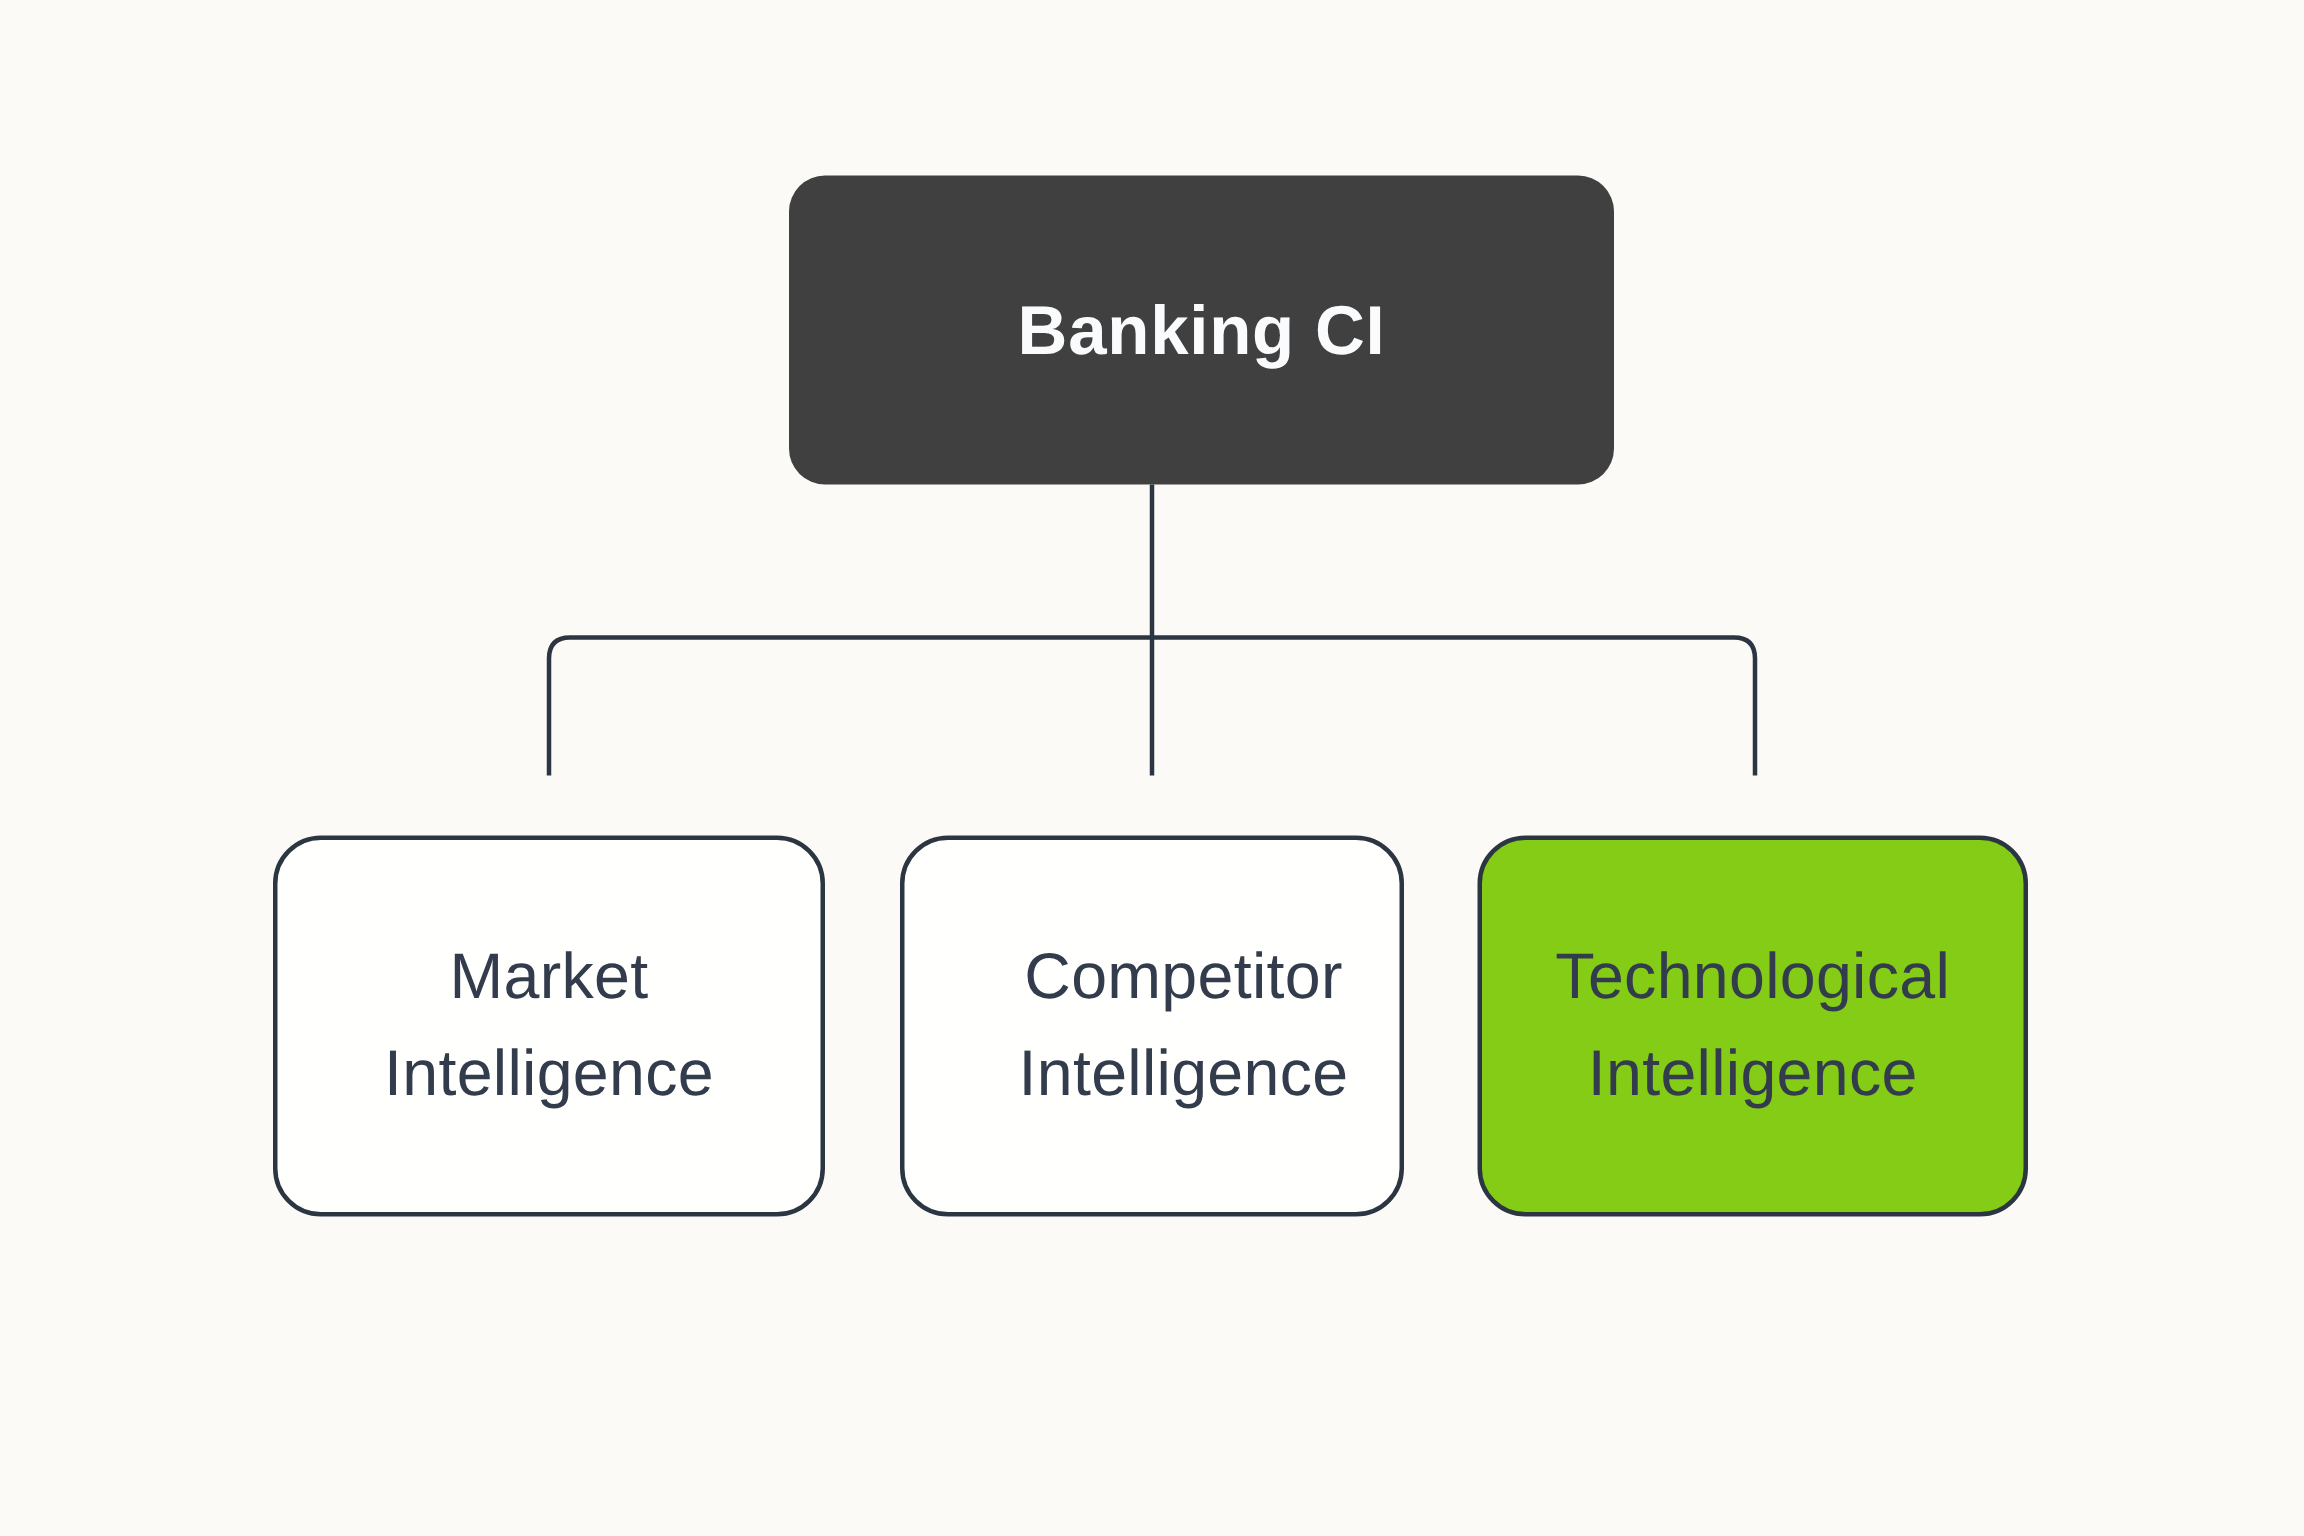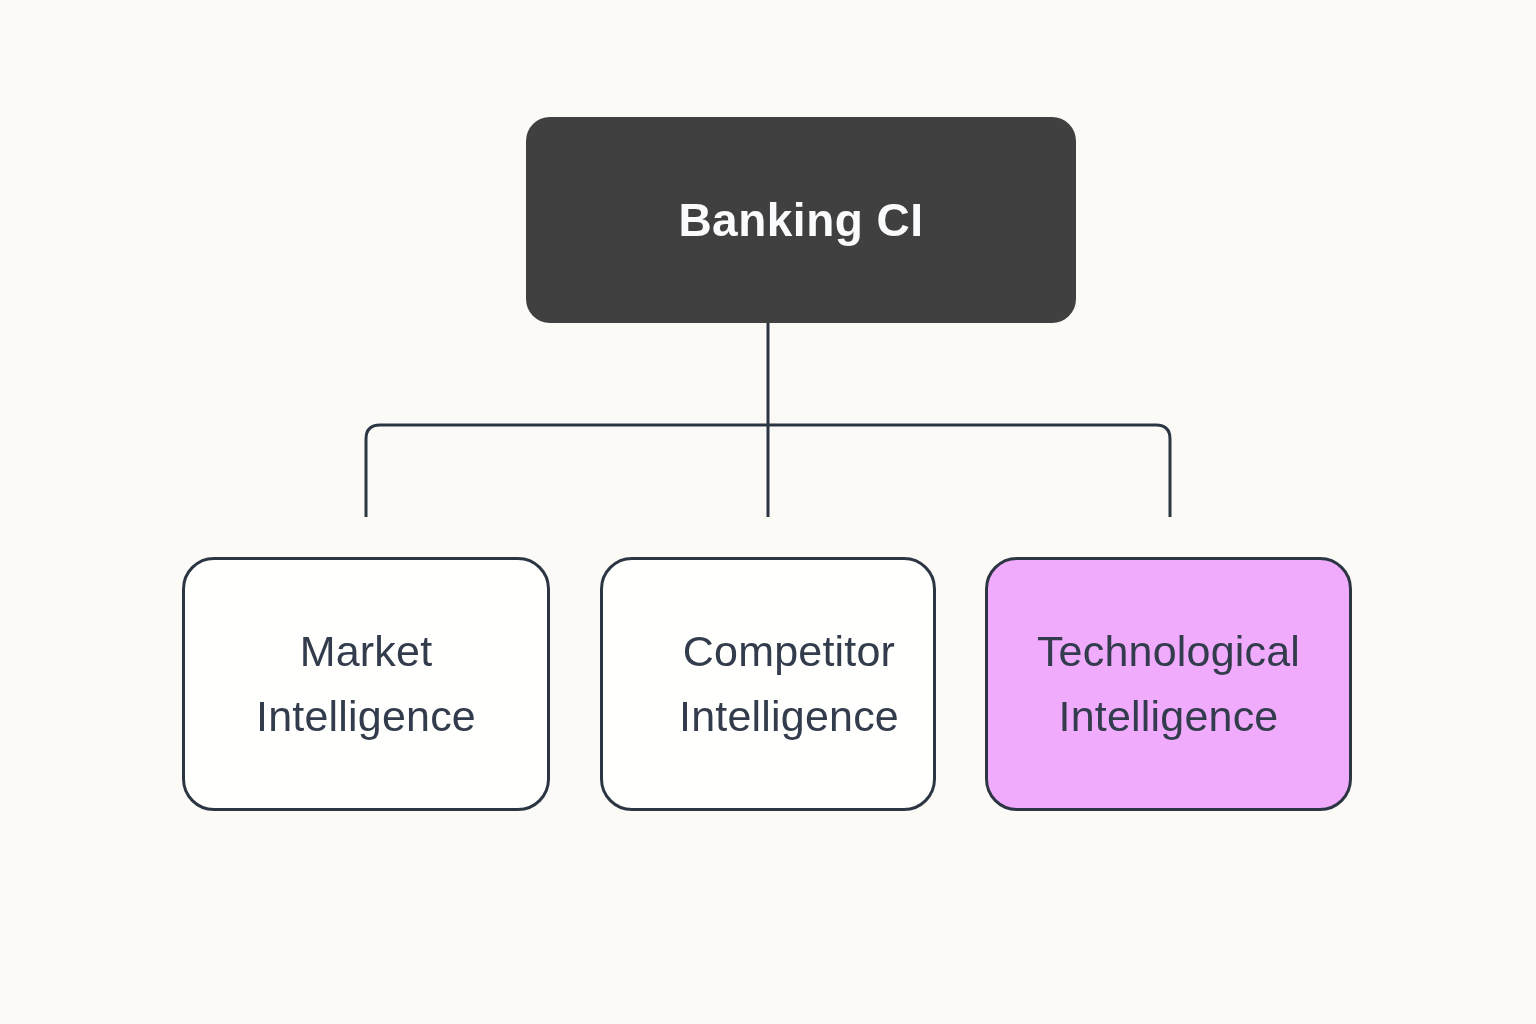--- a/index.html
+++ b/index.html
@@ -82,18 +82,18 @@
   <div class="node child-node pos-0" style="background-color: rgb(255, 255, 253); border-color: rgb(44, 54, 67); color: rgb(51, 60, 76);">
     <span class="line">Market</span>
     <span class="line">Intelligence</span>
   </div>
 
   <div class="node child-node pos-1" style="background-color: rgb(255, 255, 253); border-color: rgb(44, 54, 67); color: rgb(51, 60, 76);">
     <span class="line">Competitor</span>
     <span class="line">Intelligence</span>
   </div>
 
-  <div class="node child-node pos-2" style="background-color: #f0abfc; border-color: rgb(44, 54, 67); color: rgb(51, 60, 76);">
+  <div class="node child-node pos-2" style="background-color: #84cc16; border-color: rgb(44, 54, 67); color: rgb(51, 60, 76);">
     <span class="line">Technological</span>
     <span class="line">Intelligence</span>
   </div>
 
 </div>
 
 </body></html>

